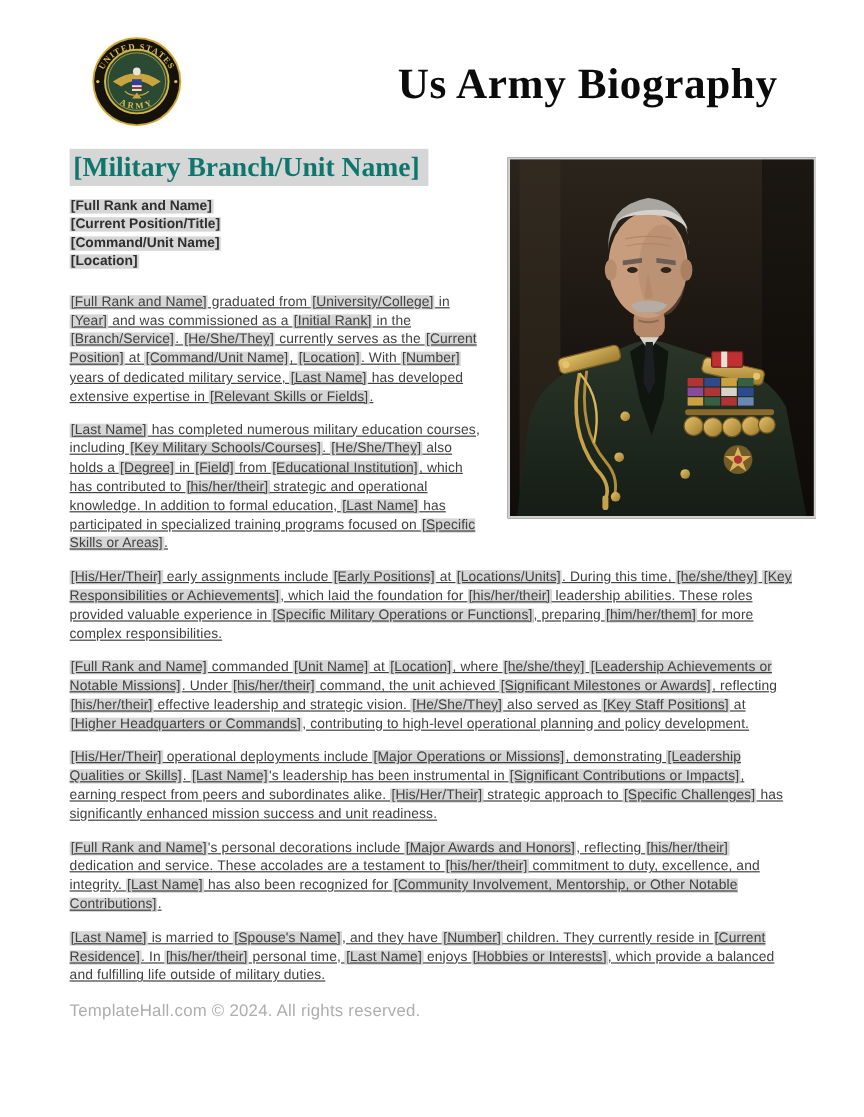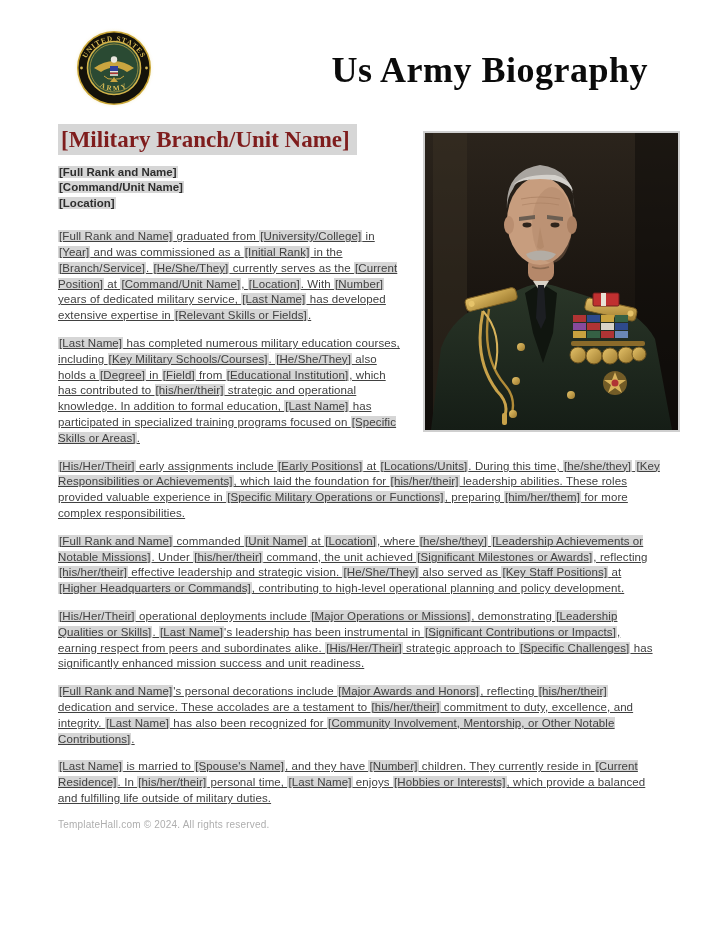--- a/index.html
+++ b/index.html
@@ -19,21 +19,21 @@
     font-family:"Liberation Serif","DejaVu Serif",serif;
     font-weight:bold;font-size:36px;color:#0b0b0b;letter-spacing:0.5px;
     margin:0;line-height:1;
   }
   .logo{flex:0 0 auto;}
 
   
   .main{padding:0 58px;}
   .unit-heading{
     font-family:"Liberation Serif","DejaVu Serif",serif;
-    font-weight:bold;font-size:23px;color:#7f1d1d;
+    font-weight:bold;font-size:23px;color:#0f766e;
     margin:14px 0 10px 0;line-height:1.25;
   }
   .unit-heading .hl{padding:3px 7px 3px 3px;}
 
   .hl{background:#d6d6d6;padding:0 1px;}
 
   .info-block{margin:0 0 18px 0;}
   .info-line{
     font-size:11.5px;font-weight:bold;color:#2e2e2e;
     line-height:15.5px;
@@ -48,21 +48,21 @@
   .photo-frame{
     float:right;width:253px;height:297px;
     margin:5px -18px 4px 16px;
     border:2px solid #cfcfcf;background:#15110d;
   }
   .photo-frame svg{display:block;}
 
   
   .footer{
     clear:both;margin-top:12px;
-    font-size:10px;color:#aeaeae;letter-spacing:0.2px;
+    font-size:14px;color:#aeaeae;letter-spacing:0.2px;
   }
 
   
   .seal-arc-text{font-family:"Liberation Serif",serif;font-weight:bold;}
 </style>
 </head>
 <body>
 
 <div class="page">
 
@@ -212,20 +212,21 @@
         <circle cx="91" cy="248" r="4" fill="url(#goldG)"></circle>
         <circle cx="88" cy="281" r="4" fill="url(#goldG)"></circle>
         <circle cx="146" cy="262" r="4" fill="url(#goldG)"></circle>
       </svg>
     </div>
 
     <h2 class="unit-heading"><span class="hl">[Military Branch/Unit Name]</span></h2>
 
     <div class="info-block">
         <div class="info-line"><span class="hl">[Full Rank and Name]</span></div>
+        <div class="info-line"><span class="hl">[Current Position/Title]</span></div>
         <div class="info-line"><span class="hl">[Command/Unit Name]</span></div>
         <div class="info-line"><span class="hl">[Location]</span></div>
       </div>
 
     <div class="bio-text">
         <p><span class="hl">[Full Rank and Name]</span> graduated from <span class="hl">[University/College]</span> in <span class="hl">[Year]</span> and was commissioned as a <span class="hl">[Initial Rank]</span> in the <span class="hl">[Branch/Service]</span>. <span class="hl">[He/She/They]</span> currently serves as the <span class="hl">[Current Position]</span> at <span class="hl">[Command/Unit Name]</span>, <span class="hl">[Location]</span>. With <span class="hl">[Number]</span> years of dedicated military service, <span class="hl">[Last Name]</span> has developed extensive expertise in <span class="hl">[Relevant Skills or Fields]</span>.</p>
         <p><span class="hl">[Last Name]</span> has completed numerous military education courses, including <span class="hl">[Key Military Schools/Courses]</span>. <span class="hl">[He/She/They]</span> also holds a <span class="hl">[Degree]</span> in <span class="hl">[Field]</span> from <span class="hl">[Educational Institution]</span>, which has contributed to <span class="hl">[his/her/their]</span> strategic and operational knowledge. In addition to formal education, <span class="hl">[Last Name]</span> has participated in specialized training programs focused on <span class="hl">[Specific Skills or Areas]</span>.</p>
         <p><span class="hl">[His/Her/Their]</span> early assignments include <span class="hl">[Early Positions]</span> at <span class="hl">[Locations/Units]</span>. During this time, <span class="hl">[he/she/they]</span> <span class="hl">[Key Responsibilities or Achievements]</span>, which laid the foundation for <span class="hl">[his/her/their]</span> leadership abilities. These roles provided valuable experience in <span class="hl">[Specific Military Operations or Functions]</span>, preparing <span class="hl">[him/her/them]</span> for more complex responsibilities.</p>
         <p><span class="hl">[Full Rank and Name]</span> commanded <span class="hl">[Unit Name]</span> at <span class="hl">[Location]</span>, where <span class="hl">[he/she/they]</span> <span class="hl">[Leadership Achievements or Notable Missions]</span>. Under <span class="hl">[his/her/their]</span> command, the unit achieved <span class="hl">[Significant Milestones or Awards]</span>, reflecting <span class="hl">[his/her/their]</span> effective leadership and strategic vision. <span class="hl">[He/She/They]</span> also served as <span class="hl">[Key Staff Positions]</span> at <span class="hl">[Higher Headquarters or Commands]</span>, contributing to high-level operational planning and policy development.</p>
         <p><span class="hl">[His/Her/Their]</span> operational deployments include <span class="hl">[Major Operations or Missions]</span>, demonstrating <span class="hl">[Leadership Qualities or Skills]</span>. <span class="hl">[Last Name]</span>'s leadership has been instrumental in <span class="hl">[Significant Contributions or Impacts]</span>, earning respect from peers and subordinates alike. <span class="hl">[His/Her/Their]</span> strategic approach to <span class="hl">[Specific Challenges]</span> has significantly enhanced mission success and unit readiness.</p>

